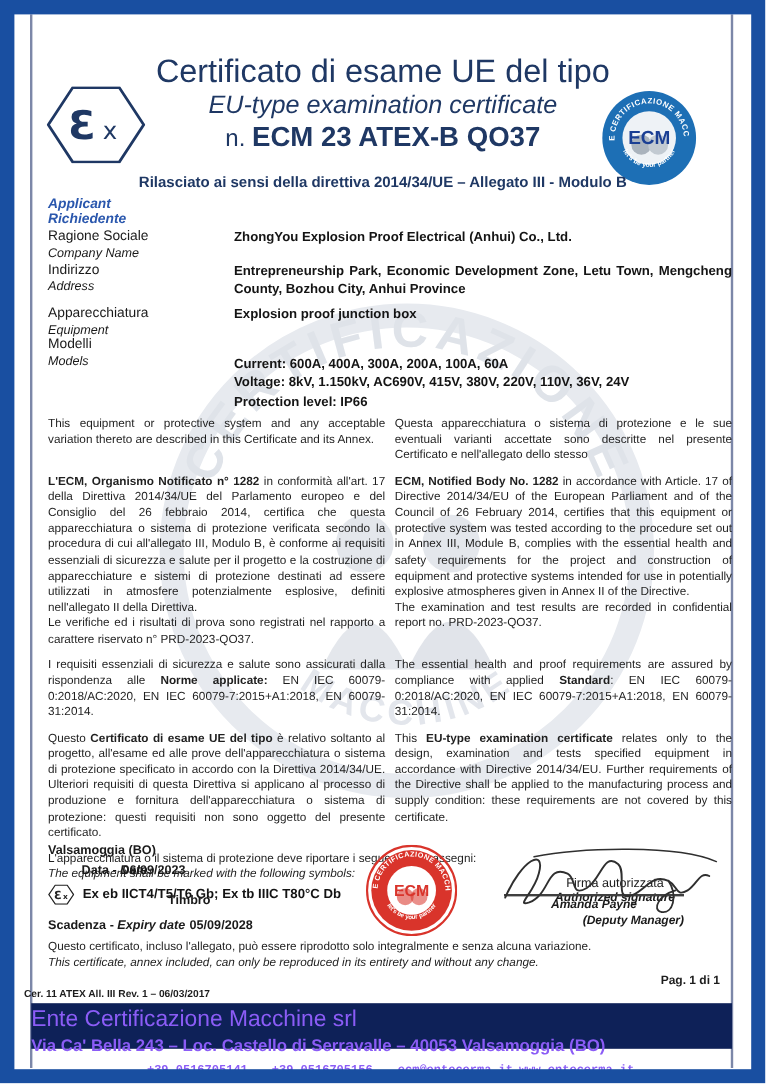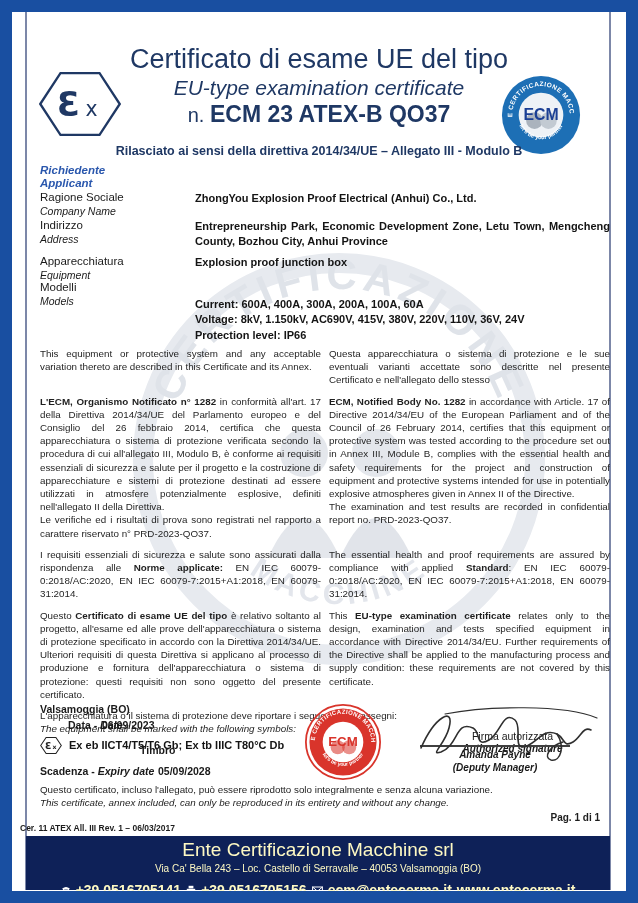--- a/index.html
+++ b/index.html
@@ -51,30 +51,30 @@
   .sig-exp{position:absolute;left:0;top:69px;font-weight:700;}
   .sig-exp .v{position:absolute;left:118px;top:0;}
   .i{font-style:italic;}
   .stamp{position:absolute;left:265px;top:8px;}
   .sig-right{position:absolute;left:375px;top:0;width:195px;text-align:center;}
   .sig-lbl-it{font-weight:400;font-size:10.5px;margin-top:34px;}
   .sig-lbl-en{font-weight:700;font-style:italic;font-size:10px;margin-top:1px;}
   .scribble{position:absolute;left:0;top:6px;z-index:2;}
   .sig-line{position:absolute;left:5px;top:49px;width:150px;border-top:2px solid #404040;}
   .sig-name{position:absolute;left:5px;top:53px;width:150px;font-weight:700;font-style:italic;font-size:10px;}
-  .sig-role{position:absolute;left:5px;top:66px;width:150px;font-weight:700;font-style:italic;font-size:10px;}
+  .sig-role{position:absolute;left:5px;top:66px;width:150px;font-weight:700;font-style:italic;font-size:10px;text-align:right;}
 
   
   .repro{position:absolute;left:40px;top:784px;width:570px;z-index:3;font-size:9.8px;line-height:12.5px;}
   .page-no{position:absolute;left:400px;top:812px;width:200px;text-align:right;font-weight:700;font-size:10px;z-index:3;}
   .doc-ref{position:absolute;left:20px;top:823px;font-weight:700;font-size:8.5px;z-index:3;}
-  .footer-bar{position:absolute;left:26px;top:836px;width:584px;height:54px;background:#0e2158;color:#fef9c3;text-align:center;z-index:3;}
+  .footer-bar{position:absolute;left:26px;top:836px;width:584px;height:38px;background:#0e2158;color:#8b5cf6;z-index:3;}
   .f-company{font-size:19px;line-height:22px;margin-top:3px;}
-  .f-address{font-size:10px;font-weight:400;margin-top:2px;}
-  .f-contacts{font-size:14px;font-weight:700;margin-top:8px;display:flex;justify-content:center;align-items:center;gap:5px;}
+  .f-address{font-size:14px;font-weight:700;margin-top:2px;}
+  .f-contacts{font-size:10px;font-weight:700;margin-top:8px;display:flex;justify-content:center;align-items:center;gap:5px;font-family:Liberation Mono, monospace;}
   .f-contacts svg{display:block;}
 </style>
 </head>
 <body>
 
 <div class="page">
 
   <svg class="watermark" width="462" height="462" viewBox="0 0 462 462">
     <defs>
       <path id="wmTop" d="M 61,231 A 170,170 0 1 1 401,231"></path>
@@ -122,22 +122,22 @@
   </svg>
 
   <div class="hdr">
     <div class="hdr-title">Certificato di esame UE del tipo</div>
     <div class="hdr-sub">EU-type examination certificate</div>
     <div class="hdr-cert"><span>n. </span><span class="big">ECM 23 ATEX-B QO37</span></div>
     <div class="hdr-issued">Rilasciato ai sensi della direttiva 2014/34/UE – Allegato III - Modulo B</div>
   </div>
 
   <div class="applicant">
+    <div class="sec-head">Applicant</div>
     <div class="sec-head">Richiedente</div>
-    <div class="sec-head">Applicant</div>
 
     <div class="app-row row1">
       <div class="lbl">Ragione Sociale</div>
       <div class="lbl-en">Company Name</div>
       <div class="val">ZhongYou Explosion Proof Electrical (Anhui) Co., Ltd.</div>
     </div>
     <div class="app-row row2">
       <div class="lbl">Indirizzo</div>
       <div class="lbl-en">Address</div>
       <div class="val">Entrepreneurship Park, Economic Development Zone, Letu Town, Mengcheng County, Bozhou City, Anhui Province</div>

